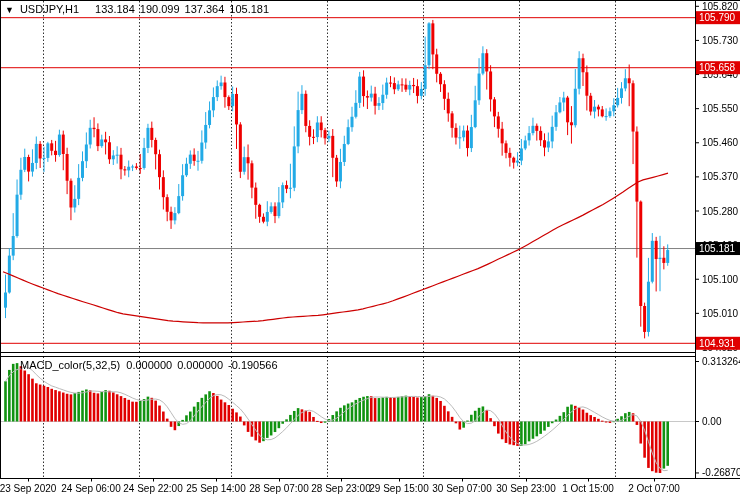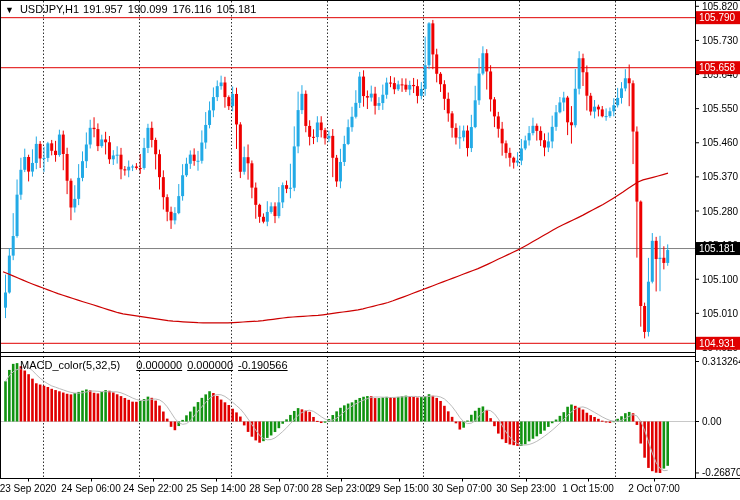--- a/index.html
+++ b/index.html
@@ -5,37 +5,37 @@
   html,body{margin:0;padding:0;background:#fff;}
   .chart-window{
     position:relative;width:740px;height:500px;background:#ffffff;
     font-family:"Liberation Sans",sans-serif;overflow:hidden;
   }
   .title-row{
     position:absolute;top:3px;left:5px;z-index:20;
     font-size:11px;color:#000;white-space:nowrap;
   }
   .title-row .dd-arrow{display:inline-block;font-size:9px;margin-right:6px;cursor:pointer;}
-  .title-row .sym{margin-right:4px;}
+  .title-row .sym{margin-right:16px;}
   .title-row .num{margin-right:5px;}
   .indic-row{
     position:absolute;top:359px;left:4px;z-index:20;
     font-size:11px;color:#000;white-space:nowrap;
   }
-  .indic-row .iname{margin-right:16px;padding-left:16px;}
-  .indic-row .num{margin-right:5px;text-decoration:underline;}
+  .indic-row .iname{margin-right:6px;padding-left:16px;}
+  .indic-row .num{margin-right:5px;}
   svg text{font-family:"Liberation Sans",sans-serif;}
 </style>
 </head>
 <body>
 
 <div class="chart-window">
 
   <div class="title-row">
-    <span class="dd-arrow">▼</span><span class="sym">USDJPY,H1</span><span class="num">191.957</span><span class="num">190.099</span><span class="num">176.116</span><span class="num">105.181</span>
+    <span class="dd-arrow">▼</span><span class="sym">USDJPY,H1</span><span class="num">133.184</span><span class="num">190.099</span><span class="num">137.364</span><span class="num">105.181</span>
   </div>
 
   <div class="indic-row">
     <span class="iname">MACD_color(5,32,5)</span><span class="num">0.000000</span><span class="num">0.000000</span><span class="num">-0.190566</span>
   </div>
 
   <svg id="chart-svg" width="740" height="500" viewBox="0 0 740 500">
       <g stroke="#303030" stroke-width="1" stroke-dasharray="1.5 2">
         <line x1="43.5" y1="1" x2="43.5" y2="352.5"></line>
         <line x1="43.5" y1="356.5" x2="43.5" y2="478.5"></line>

